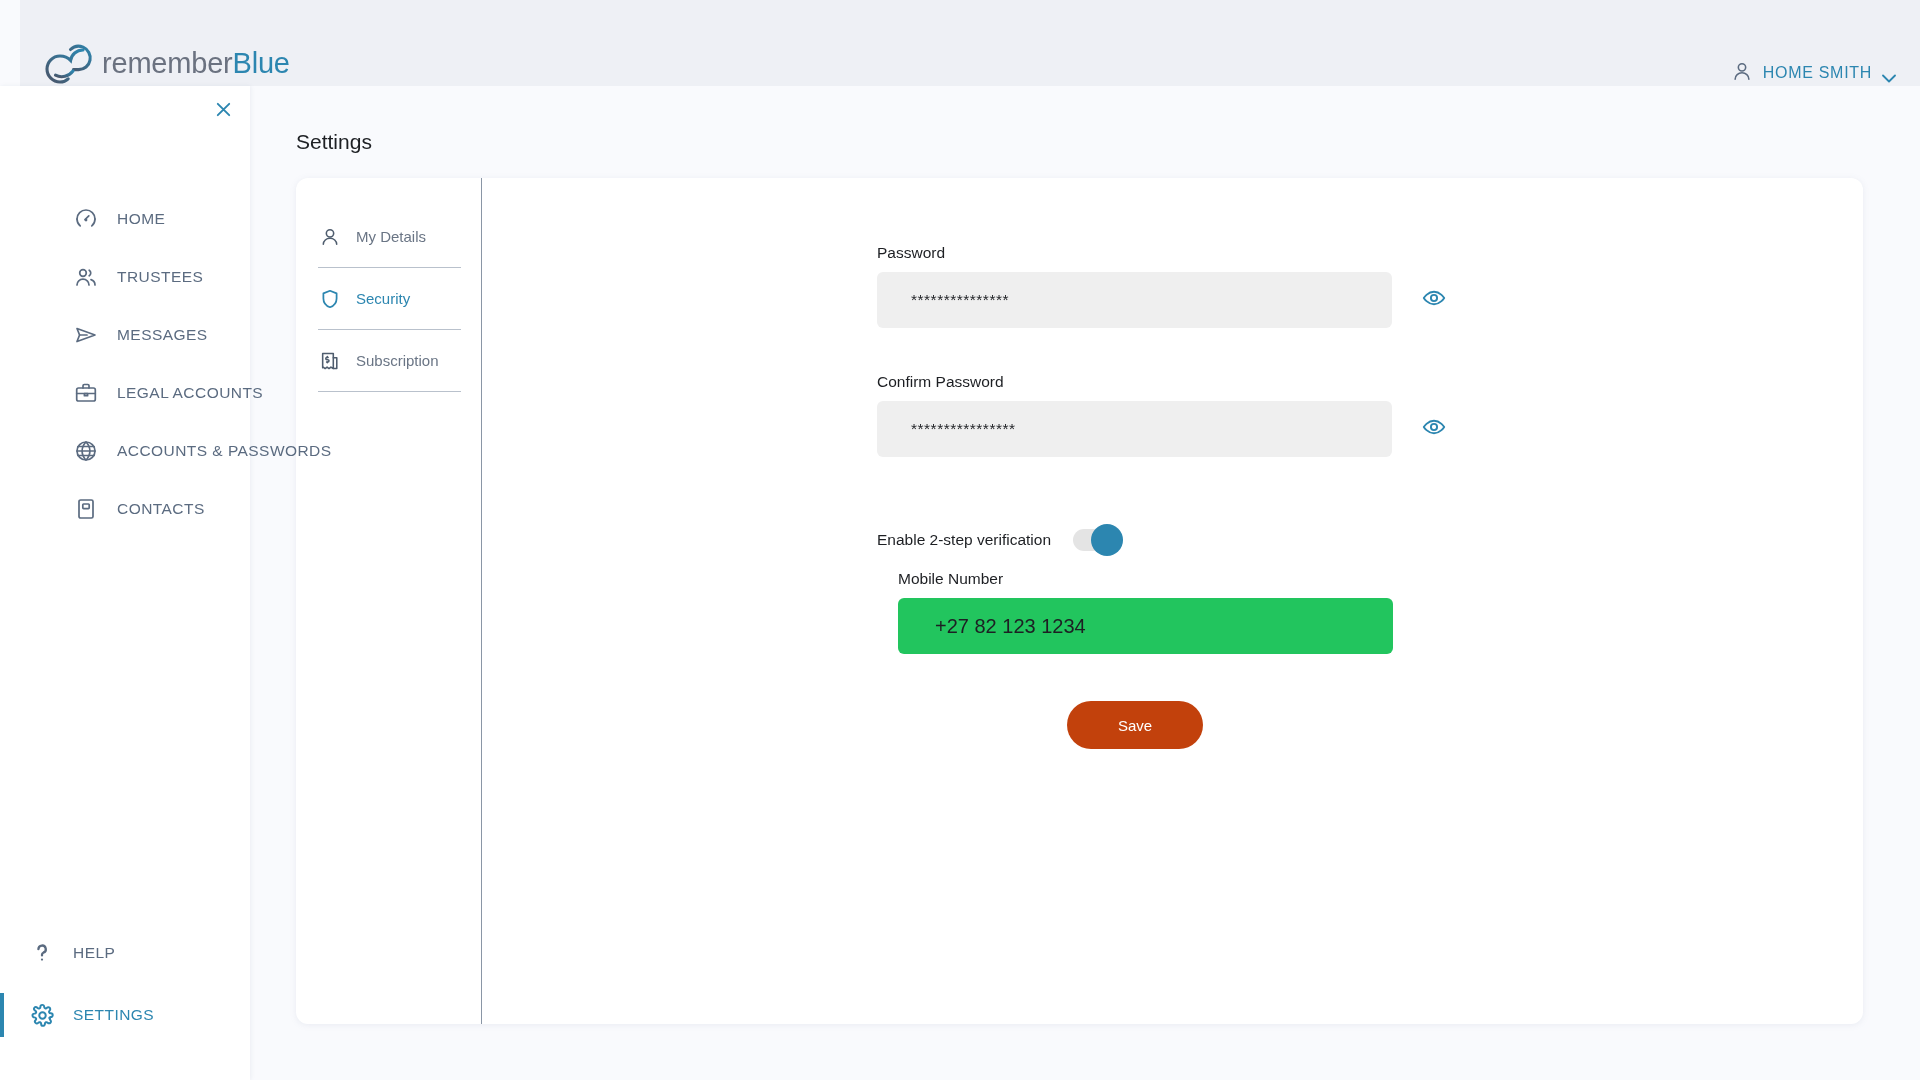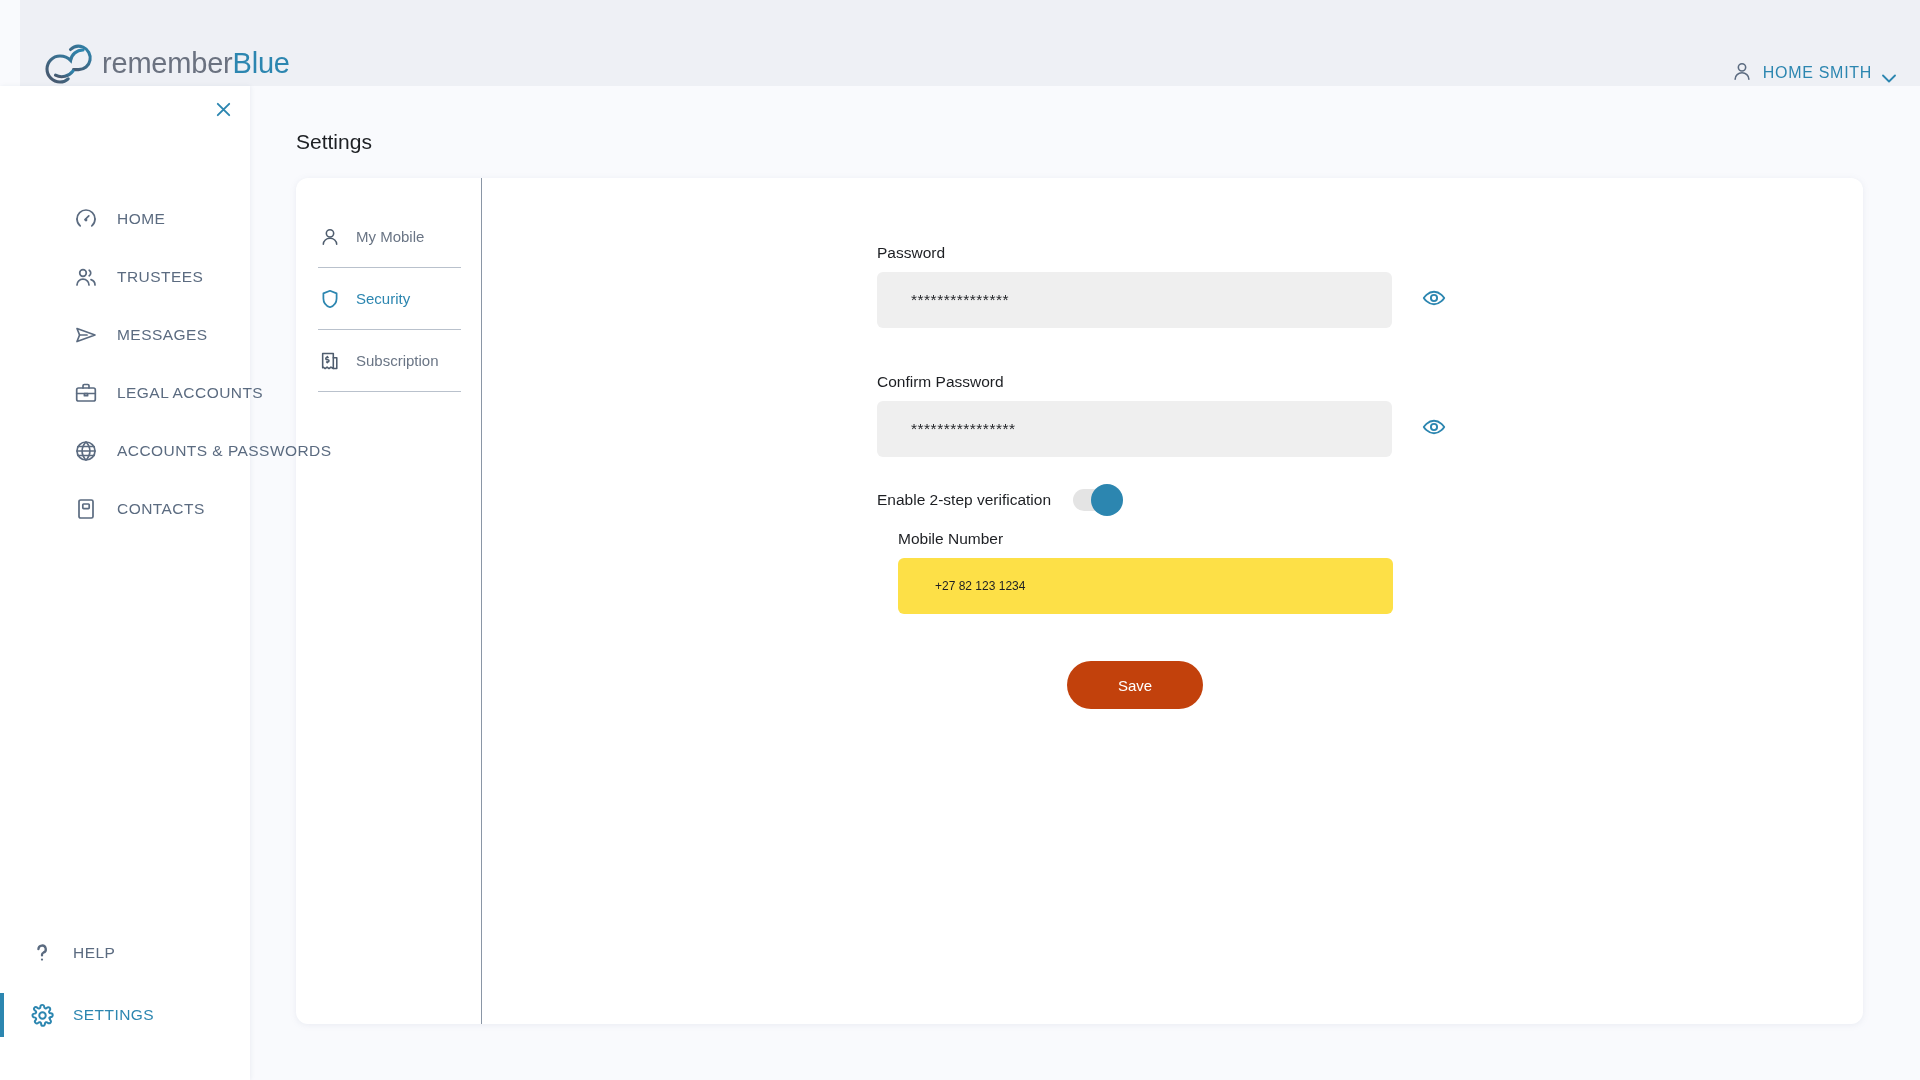--- a/index.html
+++ b/index.html
@@ -152,42 +152,42 @@
     margin-left: 29px;
     width: 26px; height: 26px;
     display: flex; align-items: center; justify-content: center;
     color: #2c86b0; cursor: pointer;
   }
   .gap-lg { height: 45px; }
 
   
   #twostep-row {
     display: flex; align-items: center;
-    margin-top: 32px;
+    margin-top: 72px;
   }
   #twostep-label { font-size: 15.5px; color: #1d1f23; }
   #toggle {
     margin-left: 22px;
     width: 48px; height: 22px;
     background: #e4e4e4; border-radius: 11px;
     position: relative; cursor: pointer;
   }
   #toggle .knob {
     position: absolute; right: -2px; top: -5px;
     width: 32px; height: 32px; border-radius: 50%;
     background: #2c86b0;
   }
 
   #mobile-block { margin-top: 19px; margin-left: 21px; }
   #mobile-input {
     width: 495px; height: 56px;
-    background: #fde047; border: none; border-radius: 6px;
+    background: #22c55e; border: none; border-radius: 6px;
     padding-left: 37px;
     font-family: "Liberation Sans", sans-serif;
-    font-size: 12px; color: #1d1f23;
+    font-size: 20px; color: #1d1f23;
   }
 
   #save-wrap {
     margin-top: 47px;
     width: 516px;
     display: flex; justify-content: center;
   }
   #save-button {
     width: 136px; height: 48px;
     background: #c2410c; color: #ffffff;
@@ -350,21 +350,21 @@
 
     <div id="tab-rail">
 
       <div class="tab-item">
         <span class="tab-icon">
           <svg viewBox="0 0 24 24" width="22" height="22" fill="none" stroke="currentColor" stroke-width="1.7" stroke-linecap="round" stroke-linejoin="round">
             <circle cx="12" cy="8" r="4"></circle>
             <path d="M4.7 20c0-3.9 3.3-6.6 7.3-6.6S19.3 16.1 19.3 20"></path>
           </svg>
         </span>
-        <span class="tab-label">My Mobile</span>
+        <span class="tab-label">My Details</span>
       </div>
 
       <div class="tab-item active">
         <span class="tab-icon">
           <svg viewBox="0 0 24 24" width="22" height="22" fill="none" stroke="currentColor" stroke-width="1.9" stroke-linecap="round" stroke-linejoin="round">
             <path d="M12 3 4.8 5.9v5.6c0 4.4 3 8.1 7.2 9.5 4.2-1.4 7.2-5.1 7.2-9.5V5.9L12 3Z"></path>
           </svg>
         </span>
         <span class="tab-label">Security</span>
       </div>

